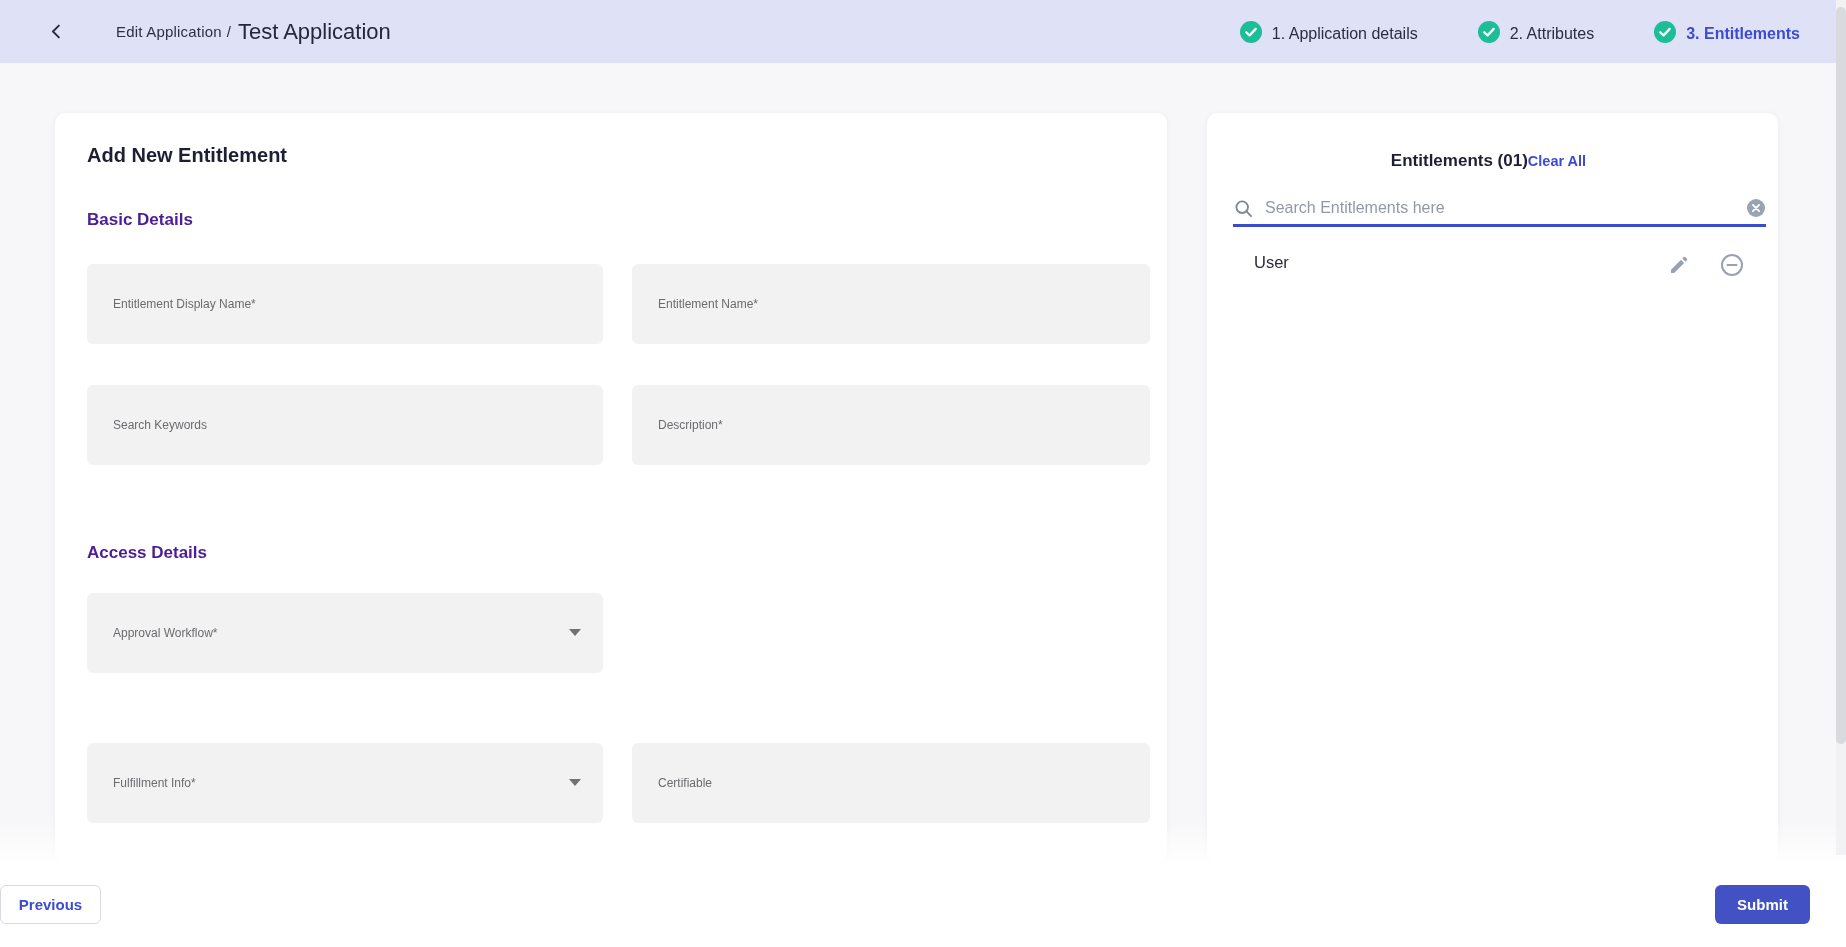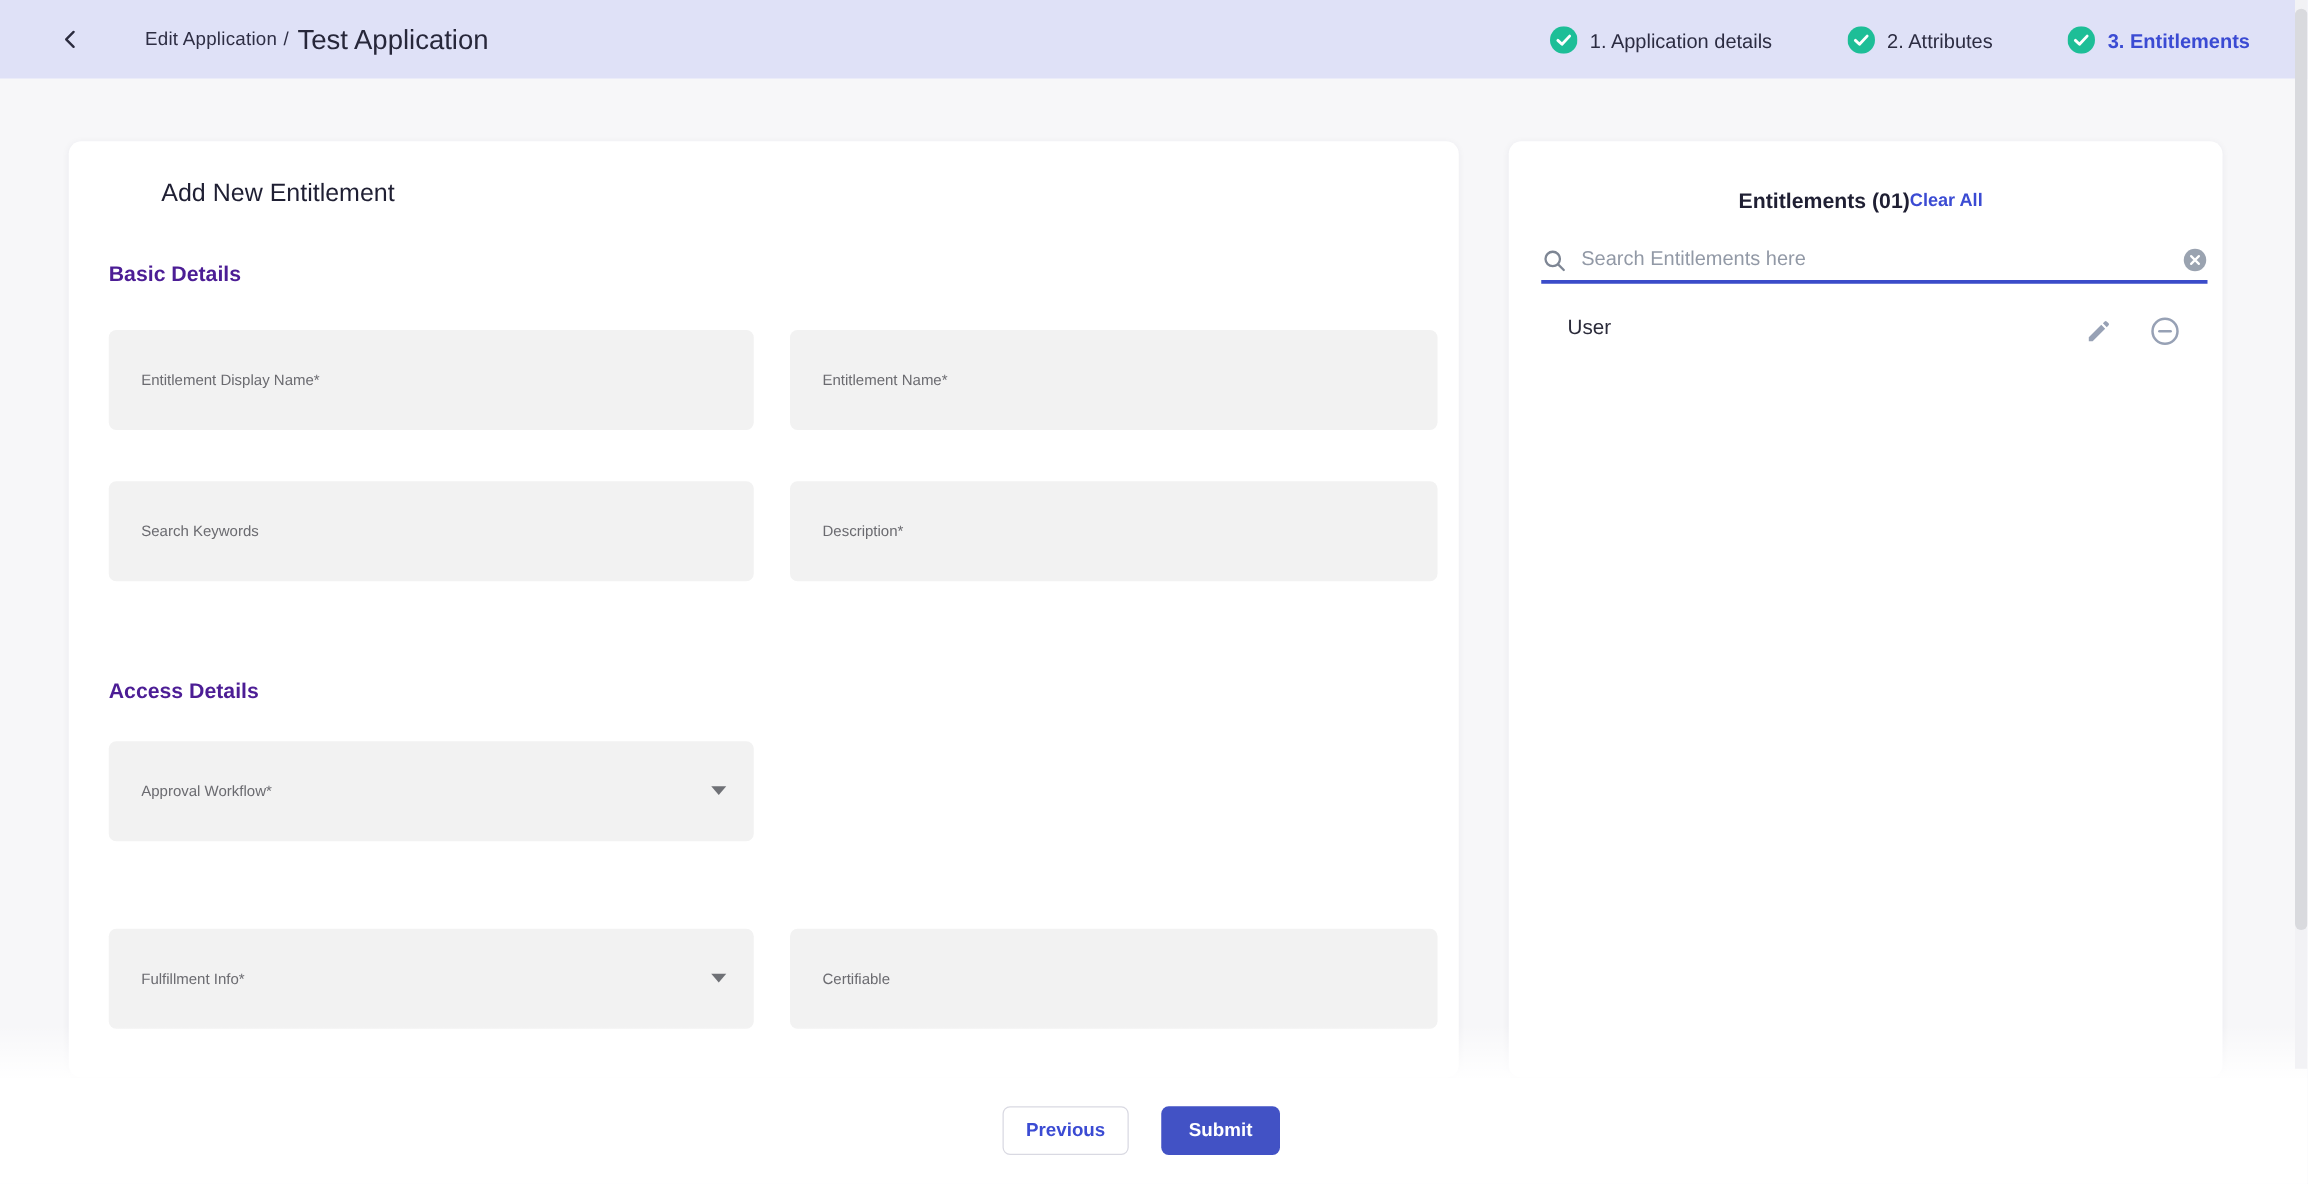--- a/index.html
+++ b/index.html
@@ -31,21 +31,21 @@
     position: absolute; top: 63px; left: 0; width: 1846px; height: 799px;
     background: #f7f7f9;
   }
   .card {
     position: absolute; background: #ffffff; border-radius: 10px;
     box-shadow: 0 1px 6px rgba(40,40,70,0.05);
   }
   .card-left  { left: 55px;  top: 50px; width: 1112px; height: 749px; }
   .card-right { left: 1207px; top: 50px; width: 571px; height: 749px; }
 
-  .form-title { position: absolute; left: 32px; top: 31px; font-size: 20px; font-weight: normal; color: #1f1f33; margin-left: 42px; }
+  .form-title { position: absolute; left: 32px; top: 31px; font-size: 20px; font-weight: bold; color: #1f1f33; }
   .section-title { position: absolute; left: 32px; font-size: 17px; font-weight: bold; color: #4c1d95; }
   .sec-basic  { top: 97px; }
   .sec-access { top: 430px; }
 
   .field {
     position: absolute; height: 80px; background: #f2f2f2; border-radius: 6px;
   }
   .f-col1 { left: 32px;  width: 516px; }
   .f-col2 { left: 577px; width: 518px; }
   .f-row1 { top: 151px; }
@@ -92,22 +92,22 @@
   
   .scroll-fade {
     position: absolute; left: 0; bottom: 0; width: 100%; height: 42px;
     background: linear-gradient(to bottom, rgba(255,255,255,0), rgba(255,255,255,0.97));
     pointer-events: none;
   }
 
   
   .footer {
     position: absolute; top: 862px; left: 0; width: 1846px; height: 85px;
-    background: #ffffff; display: flex; align-items: center; justify-content: center;
-    gap: 26px; padding-right: 20px;
+    background: #ffffff; display: flex; align-items: center; justify-content: space-between;
+    gap: 26px; padding-right: 36px;
   }
   .btn { height: 39px; border-radius: 6px; font-size: 15px; font-weight: bold; cursor: pointer; font-family: "Liberation Sans", sans-serif; }
   .btn-previous { width: 101px; background: #ffffff; border: 1px solid #d9d9e2; color: #3b4bd3; }
   .btn-submit  { width: 95px;  background: #4252c5; border: none; color: #ffffff; }
 
   
   .scrollbar-track {
     position: absolute; right: 0; top: 0; width: 10px; height: 855px; background: #f2f2f5;
   }
   .scrollbar-thumb {

